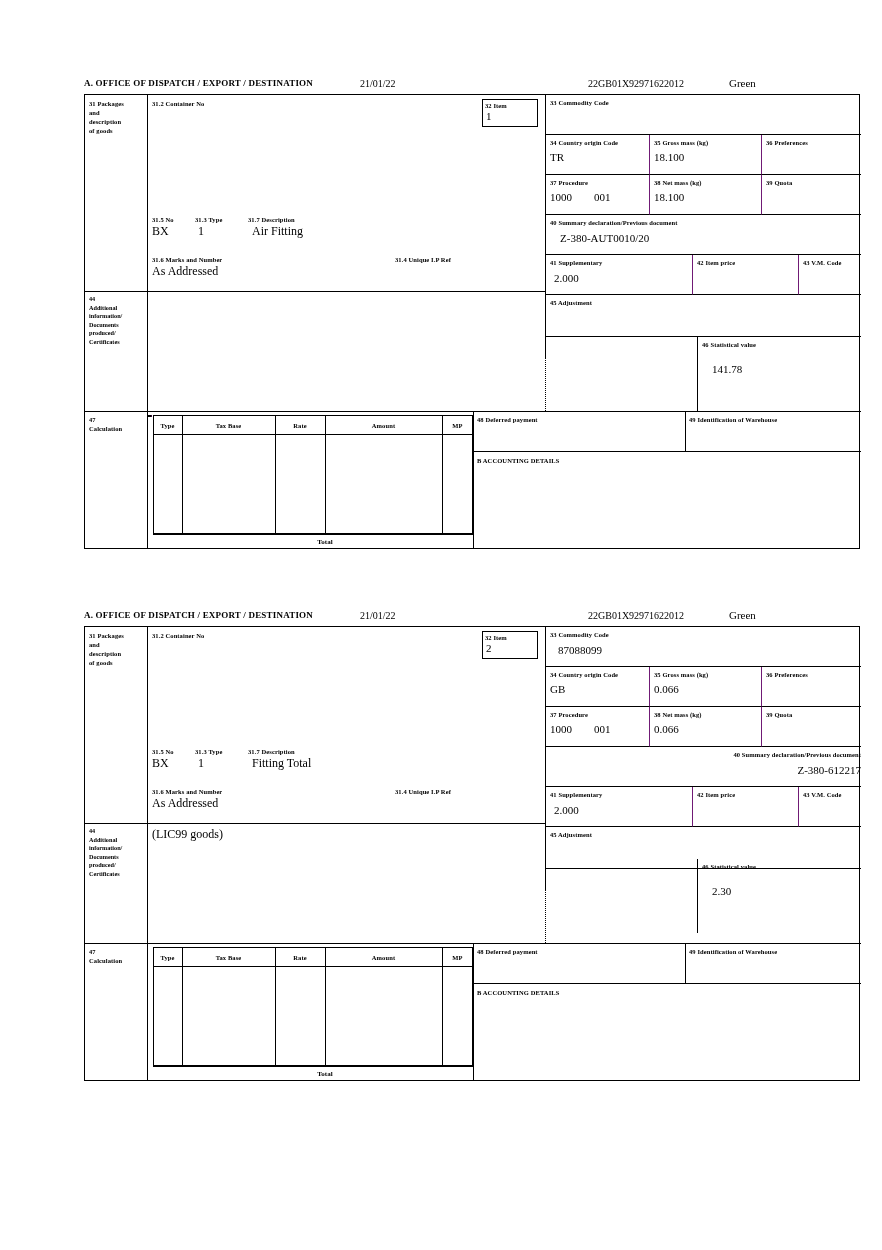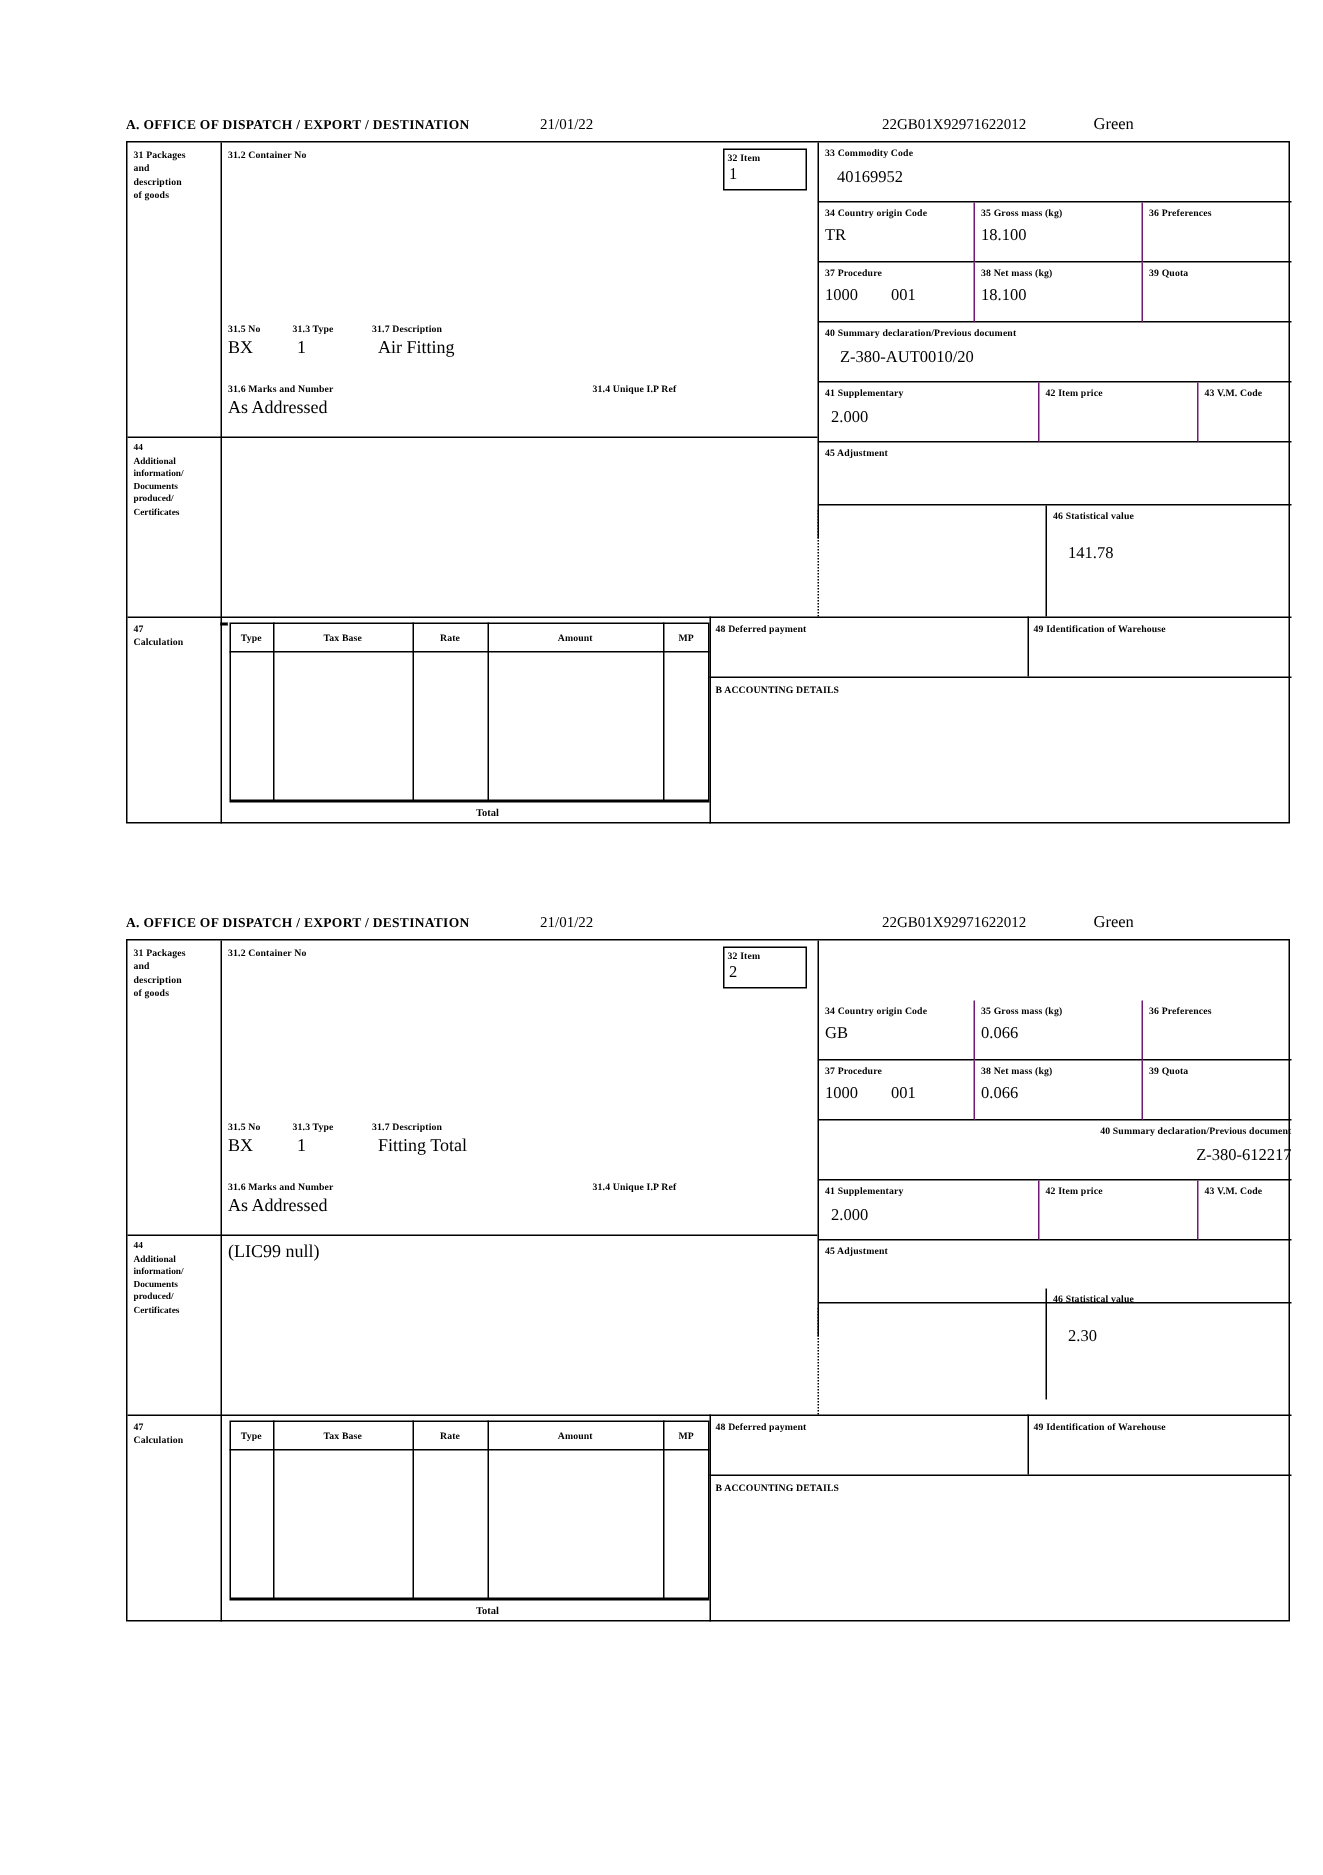--- a/index.html
+++ b/index.html
@@ -192,21 +192,20 @@
       <div class="cell val-bigbold" style="left:67px; top:169px;">As Addressed</div>
       <div class="cell val-sm" style="left:310px; top:170px;"></div>
 
       <div class="item-box" style="left:397px; top:4px; width:56px; height:28px;">
         <div class="lbl" style="padding:1px 0 0 2px;">32 Item</div>
         <div class="val" style="padding:0 0 0 3px;">1</div>
       </div>
 
       <div class="cell bb" style="left:461px; top:0; width:315px; height:40px;">
         <div class="lbl" style="padding:3px 0 0 4px;">33 Commodity Code</div>
-        <div class="val" style="padding:5px 0 0 12px;">40169952</div>
       </div>
 
       <div class="cell bb br" style="left:461px; top:40px; width:104px; height:40px;">
         <div class="lbl" style="padding:3px 0 0 4px;">34 Country origin Code</div>
         <div class="val" style="padding:4px 0 0 4px;">TR</div>
       </div>
       <div class="cell bb br" style="left:565px; top:40px; width:112px; height:40px;">
         <div class="lbl" style="padding:3px 0 0 4px;">35 Gross mass (kg)</div>
         <div class="val" style="padding:4px 0 0 4px;">18.100</div>
       </div>
@@ -350,20 +349,24 @@
       <div class="cell lbl" style="left:67px; top:160px;">31.6 Marks and Number</div>
       <div class="cell lbl" style="left:310px; top:160px;">31.4 Unique I.P Ref</div>
       <div class="cell val-bigbold" style="left:67px; top:169px;">As Addressed</div>
       <div class="cell val-sm" style="left:310px; top:170px;"></div>
 
       <div class="item-box" style="left:397px; top:4px; width:56px; height:28px;">
         <div class="lbl" style="padding:1px 0 0 2px;">32 Item</div>
         <div class="val" style="padding:0 0 0 3px;">2</div>
       </div>
 
+      <div class="cell bb" style="left:461px; top:0; width:315px; height:40px;">
+        <div class="lbl" style="padding:3px 0 0 4px;">33 Commodity Code</div>
+        <div class="val" style="padding:5px 0 0 12px;">87088099</div>
+      </div>
 
       <div class="cell bb br" style="left:461px; top:40px; width:104px; height:40px;">
         <div class="lbl" style="padding:3px 0 0 4px;">34 Country origin Code</div>
         <div class="val" style="padding:4px 0 0 4px;">GB</div>
       </div>
       <div class="cell bb br" style="left:565px; top:40px; width:112px; height:40px;">
         <div class="lbl" style="padding:3px 0 0 4px;">35 Gross mass (kg)</div>
         <div class="val" style="padding:4px 0 0 4px;">0.066</div>
       </div>
       <div class="cell bb" style="left:677px; top:40px; width:99px; height:40px;">
@@ -406,21 +409,21 @@
         <div class="lbl" style="padding:3px 0 0 4px;">45 Adjustment</div>
         <div class="val" style="padding:4px 0 0 8px;"></div>
       </div>
 
       <div class="cell" style="left:612px; top:232px; width:164px; height:74px; border-left:1px solid #000;">
         <div class="lbl" style="padding:3px 0 0 4px;">46 Statistical value</div>
         <div class="val" style="padding:14px 0 0 14px;">2.30</div>
       </div>
       <div class="dotted-v" style="left:460px; top:242px; height:74px;"></div>
 
-      <div class="cell val-bigbold" style="left:67px; top:200px; width:380px;">(LIC99 null)</div>
+      <div class="cell val-bigbold" style="left:67px; top:200px; width:380px;">(LIC99 goods)</div>
 
       <div class="cell" style="left:68px; top:320px; width:320px; height:119px; border:1px solid #000;"></div>
       <div class="divider-v" style="left:97px; top:320px; height:119px;"></div>
       <div class="divider-v" style="left:190px; top:320px; height:119px;"></div>
       <div class="divider-v" style="left:240px; top:320px; height:119px;"></div>
       <div class="divider-v" style="left:357px; top:320px; height:119px;"></div>
       <div class="divider-h" style="left:68px; top:339px; width:320px;"></div>
       <div class="divider-h" style="left:68px; top:439px; width:320px;"></div>
 
       <div class="cell lbl center" style="left:68px; top:326px; width:29px;">Type</div>

